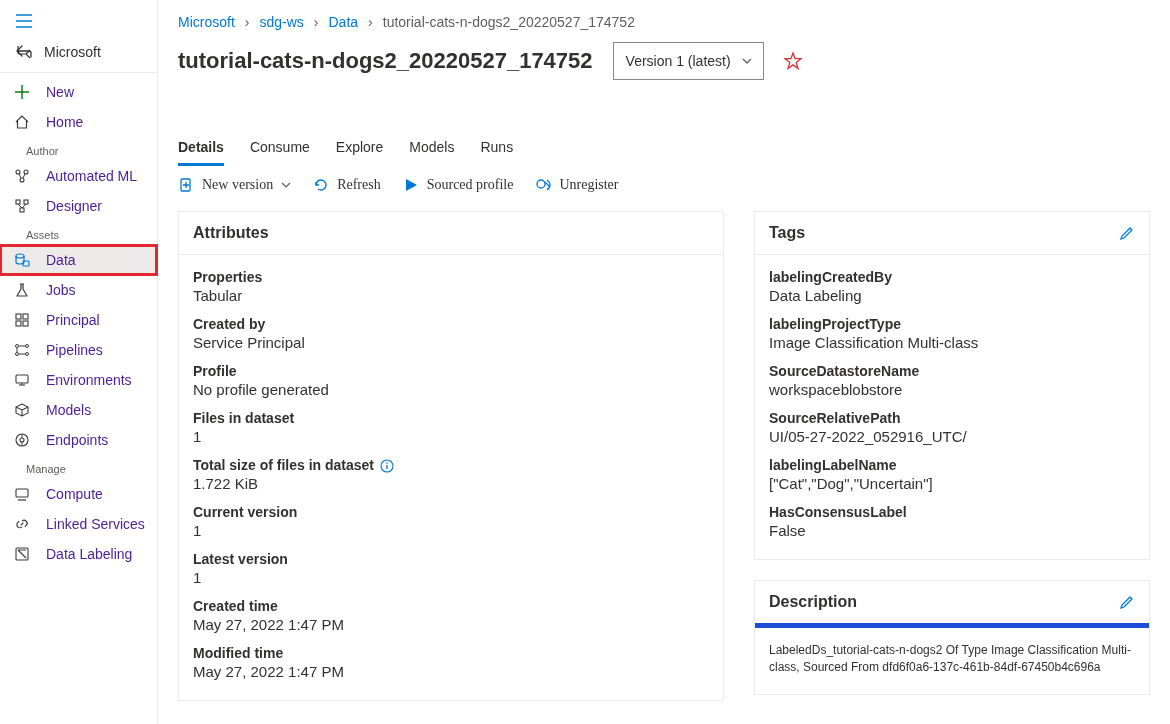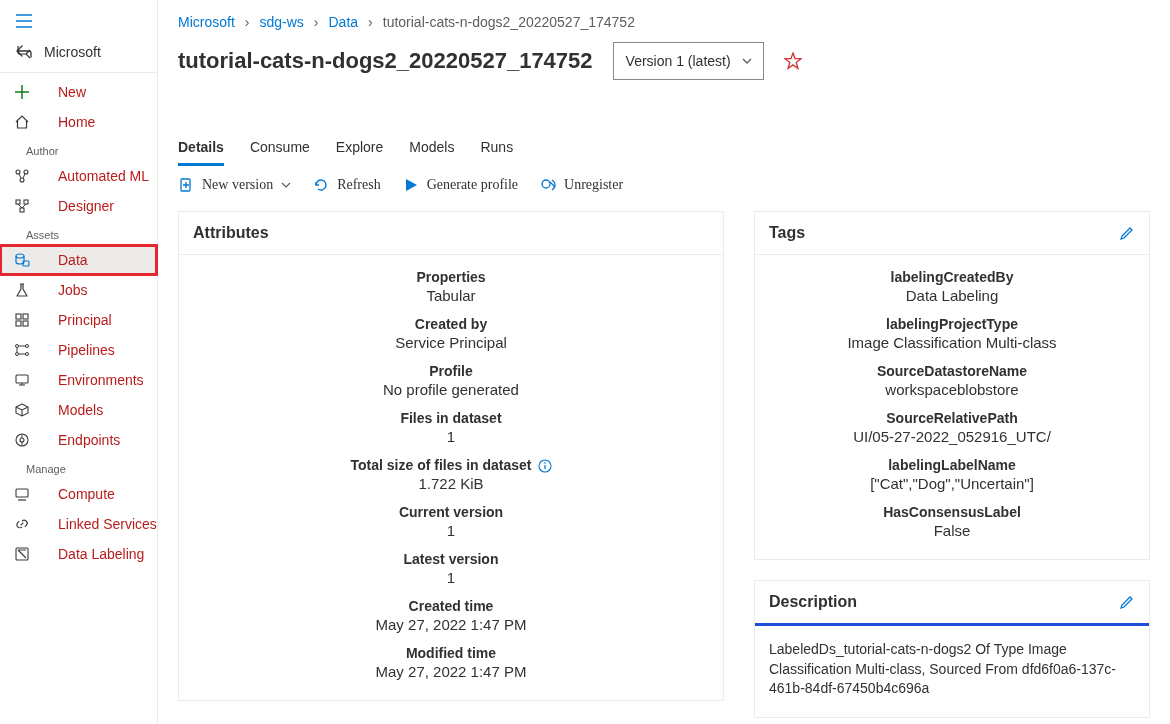--- a/index.html
+++ b/index.html
@@ -5,21 +5,21 @@
   * { margin: 0; padding: 0; box-sizing: border-box; }
   body { font-family: "Segoe UI", -apple-system, BlinkMacSystemFont, sans-serif; font-size: 14px; color: #323130; background: #fff; width: 1170px; height: 724px; overflow: hidden; }
   .app { display: flex; height: 100%; }
 
   .sidebar { width: 158px; border-right: 1px solid #edebe9; display: flex; flex-direction: column; padding-top: 4px; }
   .hamburger { padding: 10px 16px; cursor: pointer; }
   .hamburger svg { width: 16px; height: 14px; }
   .side-top { padding: 6px 16px 10px 16px; display: flex; align-items: center; gap: 12px; cursor: pointer; }
   .side-top svg { width: 16px; height: 16px; }
   .side-divider { border-top: 1px solid #edebe9; margin: 2px 0 4px 0; }
-  .side-item { display: flex; align-items: center; gap: 28px; padding: 7px 14px; cursor: pointer; color: #b91c1c; }
+  .side-item { display: flex; align-items: center; gap: 16px; padding: 7px 14px; cursor: pointer; color: #4c1d95; }
   .side-item.active { background: #edebe9; }
   .side-item.hilite { outline: 3px solid #e3262f; outline-offset: -2px; }
   .side-icon { width: 16px; height: 16px; display: flex; align-items: center; justify-content: center; flex-shrink: 0; }
   .side-label { font-size: 14px; white-space: nowrap; }
   .section-hdr { padding: 8px 16px 4px 26px; font-size: 11px; color: #605e5c; }
 
   .main { flex: 1; padding: 0 20px; overflow: hidden; }
 
   .breadcrumb { display: flex; align-items: center; gap: 10px; padding: 14px 0 8px 0; }
   .breadcrumb a { color: #0078d4; text-decoration: none; cursor: pointer; }
@@ -42,27 +42,27 @@
   .cmd { display: flex; align-items: center; gap: 8px; color: #323130; cursor: pointer; }
   .cmd svg { width: 16px; height: 16px; }
   .cmd .arrow { width: 10px; height: 10px; }
 
   .columns { display: flex; gap: 30px; }
   .col-left { width: 546px; display:flex; flex-direction:column; }
   .col-right { flex: 1; display: flex; flex-direction: column; gap: 20px; }
   .panel { border: 1px solid #edebe9; }
   .panel-hdr { padding: 12px 14px; font-size: 16px; font-weight: 600; border-bottom: 1px solid #edebe9; display: flex; justify-content: space-between; align-items: center; }
   .panel-body { padding: 8px 14px 14px 14px; }
-  .kv { padding: 6px 0; text-align: center; }
+  .kv { padding: 6px 0; }
   .kv .k { font-weight: 600; font-size: 14px; }
   .kv .v { font-size: 15px; padding-top: 2px; }
   .kv .k .info { display: inline-flex; vertical-align: middle; margin-left: 6px; }
   .kv .k .info svg { width: 14px; height: 14px; }
   .edit-icon svg { width: 16px; height: 16px; }
-  .descr { padding: 14px 14px 18px 14px; font-size: 14px; line-height: 1.4; border-top: 3px solid #1d4ed8; }
+  .descr { padding: 14px 14px 18px 14px; font-size: 12px; line-height: 1.4; border-top: 5px solid #1d4ed8; }
   .descr-wrap { border:1px solid #edebe9; }
   .row-split { display:flex; justify-content:space-between; align-items:center; padding:12px 14px;gap:19px; }
   .row-split .t { font-size:16px; font-weight:600; }
 
   svg { display: block; }
 </style>
 </head>
 <body>
 
 <div class="app">
@@ -282,21 +282,21 @@
         <svg viewBox="0 0 16 16">
             <path d="M3 8 A5 5 0 1 1 5 12" fill="none" stroke="#0078d4" stroke-width="1.4"></path>
             <path d="M3 5 L3 8 L6 8" fill="none" stroke="#0078d4" stroke-width="1.4"></path>
           </svg>
         <span>Refresh</span>
       </div>
       <div class="cmd">
         <svg viewBox="0 0 16 16">
             <path d="M3 2 L14 8 L3 14 Z" fill="#0078d4"></path>
           </svg>
-        <span>Generate profile</span>
+        <span>Sourced profile</span>
       </div>
       <div class="cmd">
         <svg viewBox="0 0 16 16">
             <circle cx="6" cy="7" r="4" fill="none" stroke="#0078d4" stroke-width="1.3"></circle>
             <path d="M12 3 Q15 5 15 8 Q15 11 12 13" fill="none" stroke="#0078d4" stroke-width="1.3"></path>
             <line x1="10" y1="5" x2="15" y2="10" stroke="#0078d4" stroke-width="1.3"></line>
           </svg>
         <span>Unregister</span>
       </div>
     </div>

